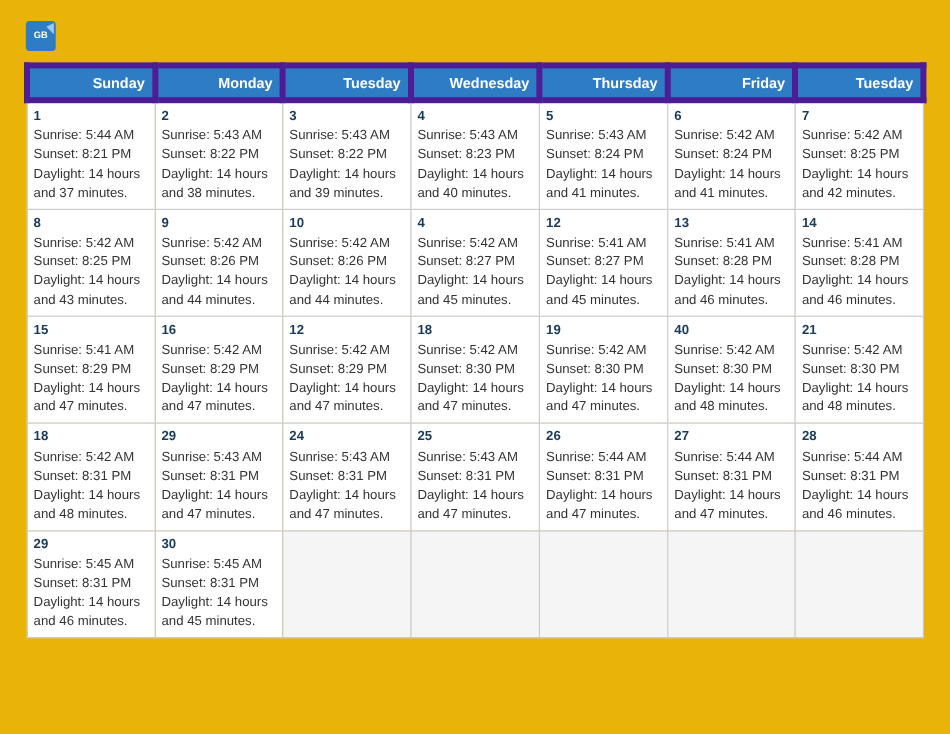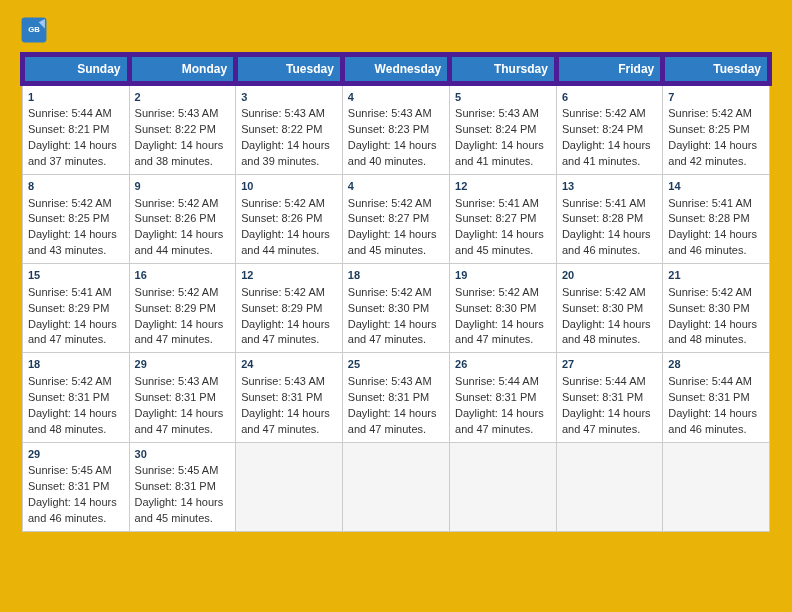--- a/index.html
+++ b/index.html
@@ -209,21 +209,21 @@
           </td>
           <td>
             <span class="day-num">18</span>
             <div class="day-info">Sunrise: 5:42 AM<br>Sunset: 8:30 PM<br>Daylight: 14 hours and 47 minutes.</div>
           </td>
           <td>
             <span class="day-num">19</span>
             <div class="day-info">Sunrise: 5:42 AM<br>Sunset: 8:30 PM<br>Daylight: 14 hours and 47 minutes.</div>
           </td>
           <td>
-            <span class="day-num">20</span>
+            <span class="day-num">40</span>
             <div class="day-info">Sunrise: 5:42 AM<br>Sunset: 8:30 PM<br>Daylight: 14 hours and 48 minutes.</div>
           </td>
           <td>
             <span class="day-num">21</span>
             <div class="day-info">Sunrise: 5:42 AM<br>Sunset: 8:30 PM<br>Daylight: 14 hours and 48 minutes.</div>
           </td>
         </tr>
         <tr class="week-row">
           <td>
             <span class="day-num">18</span>

